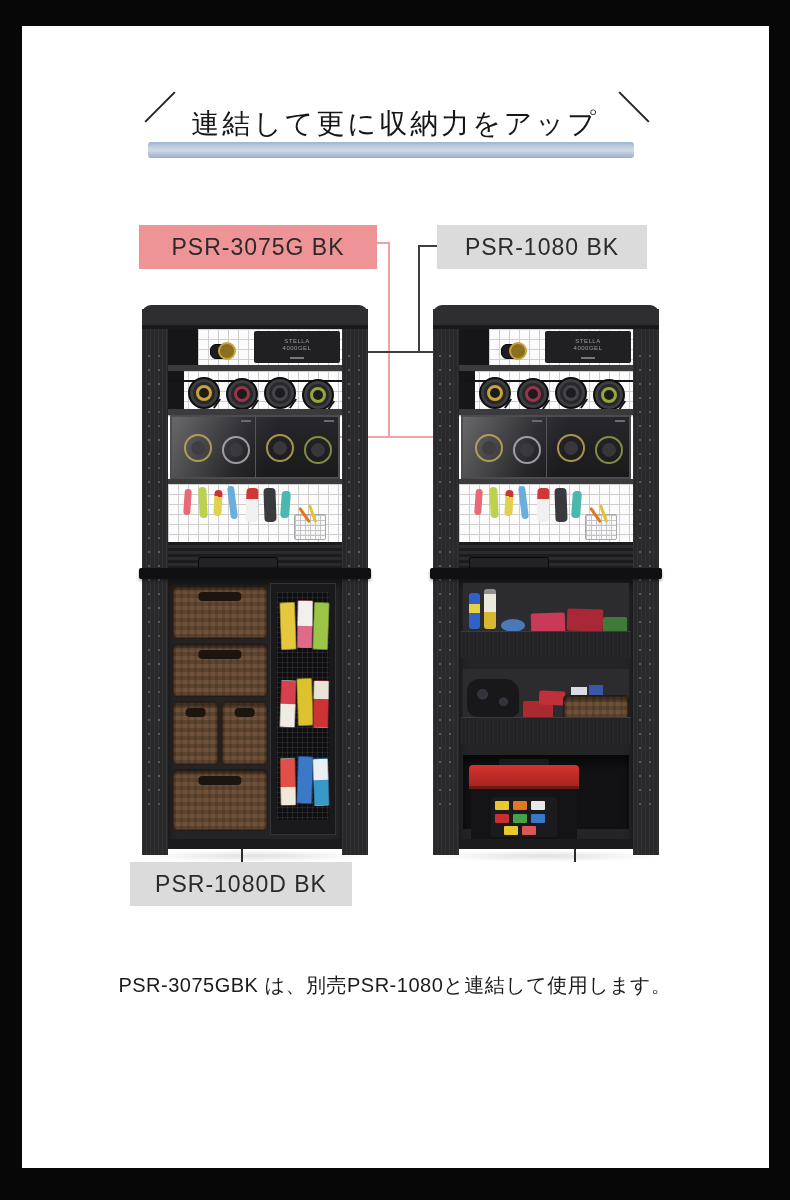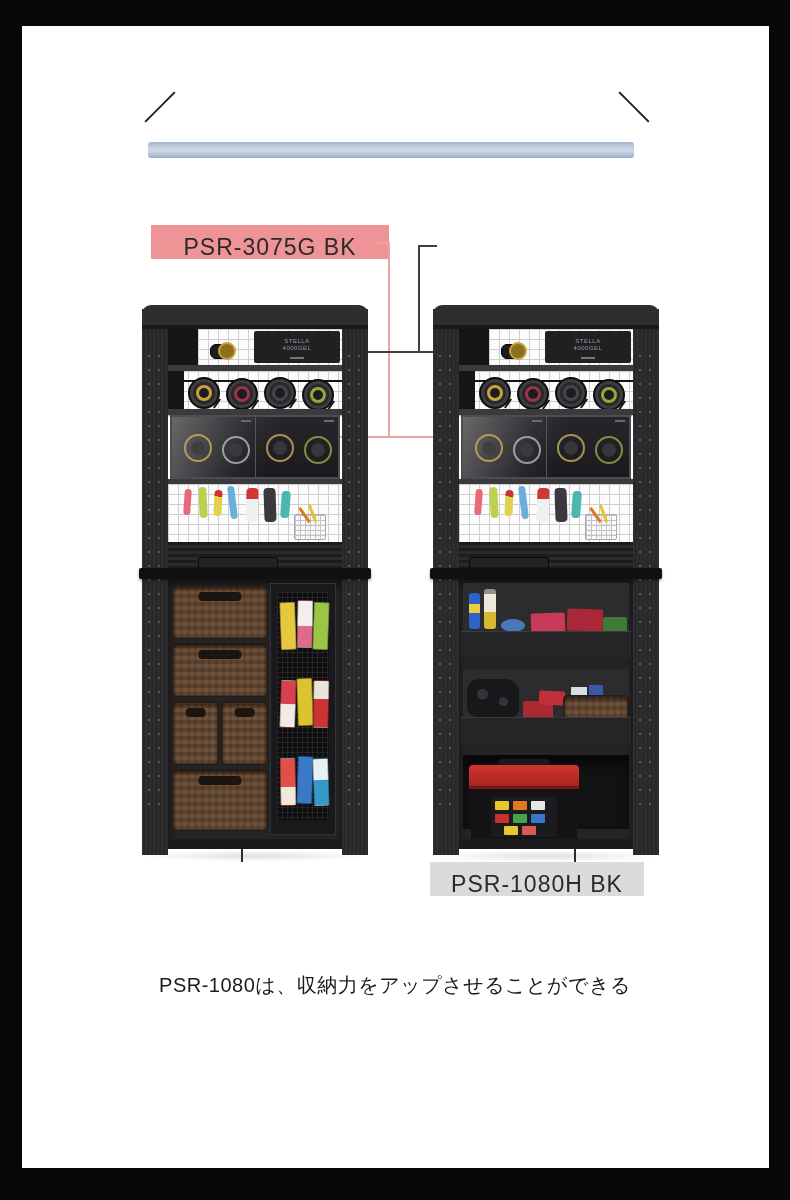--- a/index.html
+++ b/index.html
@@ -11,22 +11,22 @@
   .title{position:absolute;left:0;top:86px;width:790px;text-align:center;font-size:28px;
          letter-spacing:3px;color:#161616;font-weight:500;}
   .slash{position:absolute;top:90px;width:34px;height:34px;}
   .slash i{position:absolute;left:16px;top:-4px;width:2px;height:42px;background:#222;display:block;}
   .slash.l{left:143px;}.slash.l i{transform:rotate(45deg);}
   .slash.r{left:617px;}.slash.r i{transform:rotate(-45deg);}
   .blue-bar{position:absolute;left:148px;top:142px;width:486px;height:16px;border-radius:3px;
             background:linear-gradient(180deg,#9fb2cd 0%,#c6d2e3 35%,#cdd8e7 55%,#a8b9d2 88%,#97aac8 100%);}
 
   
-  .plabel{position:absolute;height:34px;line-height:44px;text-align:center;font-size:23px;
-          color:#2a2a2a;letter-spacing:1px;margin-left:12px;}
+  .plabel{position:absolute;height:44px;line-height:44px;text-align:center;font-size:23px;
+          color:#2a2a2a;letter-spacing:1px;}
   .plabel.pink{background:#ee9396;}
   .plabel.gray{background:#dbdbdb;}
 
   
   svg.connectors{position:absolute;left:0;top:0;}
 
   
   .unit{position:absolute;width:226px;height:550px;}
   .u-top{position:absolute;left:0;top:0;width:226px;height:24px;background:#2e2e31;
          border-radius:9px 9px 0 0;box-shadow:inset 0 -4px 0 #19191b;}
@@ -128,27 +128,29 @@
 </style>
 </head>
 <body>
 
 <div class="page">
   <div class="content-bg"></div>
 
   <span class="slash l">
       <i></i>
     </span>
+  <h1 class="title">連結して更に収納力をアップ</h1>
   <span class="slash r">
       <i></i>
     </span>
   <div class="blue-bar"></div>
 
   <div class="plabel pink" style="left:139px;top:225px;width:238px;">PSR-3075G BK</div>
-  <div class="plabel gray" style="left:418px;top:862px;width:214px;">PSR-1080H BK</div>
+  <div class="plabel gray" style="left:437px;top:225px;width:210px;">PSR-1080 BK</div>
+  <div class="plabel gray" style="left:130px;top:862px;width:222px;">PSR-1080D BK</div>
 
   <svg class="connectors" width="790" height="1200" viewBox="0 0 790 1200">
     <path d="M377 243 L389 243 L389 437" stroke="#f0a3a5" stroke-width="2" fill="none"></path>
     <path d="M318 437 L455 437" stroke="#f0a3a5" stroke-width="2" fill="none"></path>
     <path d="M437 246 L419 246 L419 352" stroke="#3e3e40" stroke-width="2" fill="none"></path>
     <path d="M350 352 L460 352" stroke="#3e3e40" stroke-width="2" fill="none"></path>
     <path d="M242 820 L242 862" stroke="#2c2c2e" stroke-width="2" fill="none"></path>
     <path d="M575 797 L575 862" stroke="#2c2c2e" stroke-width="2" fill="none"></path>
   </svg>
 
@@ -362,15 +364,15 @@
         </span>
       </div>
       <div class="plinth"></div>
     </div>
   </div>
 
   <div class="fshadow" style="left:140px;top:850px;width:230px;"></div>
   <div class="fshadow" style="left:430px;top:850px;width:230px;"></div>
 
   <div class="desc">
-    <p>PSR-1080は、収納力をアップさせることができる</p>
+    <p>PSR-3075GBK は、別売PSR-1080と連結して使用します。</p>
   </div>
 </div>
 
 </body></html>

